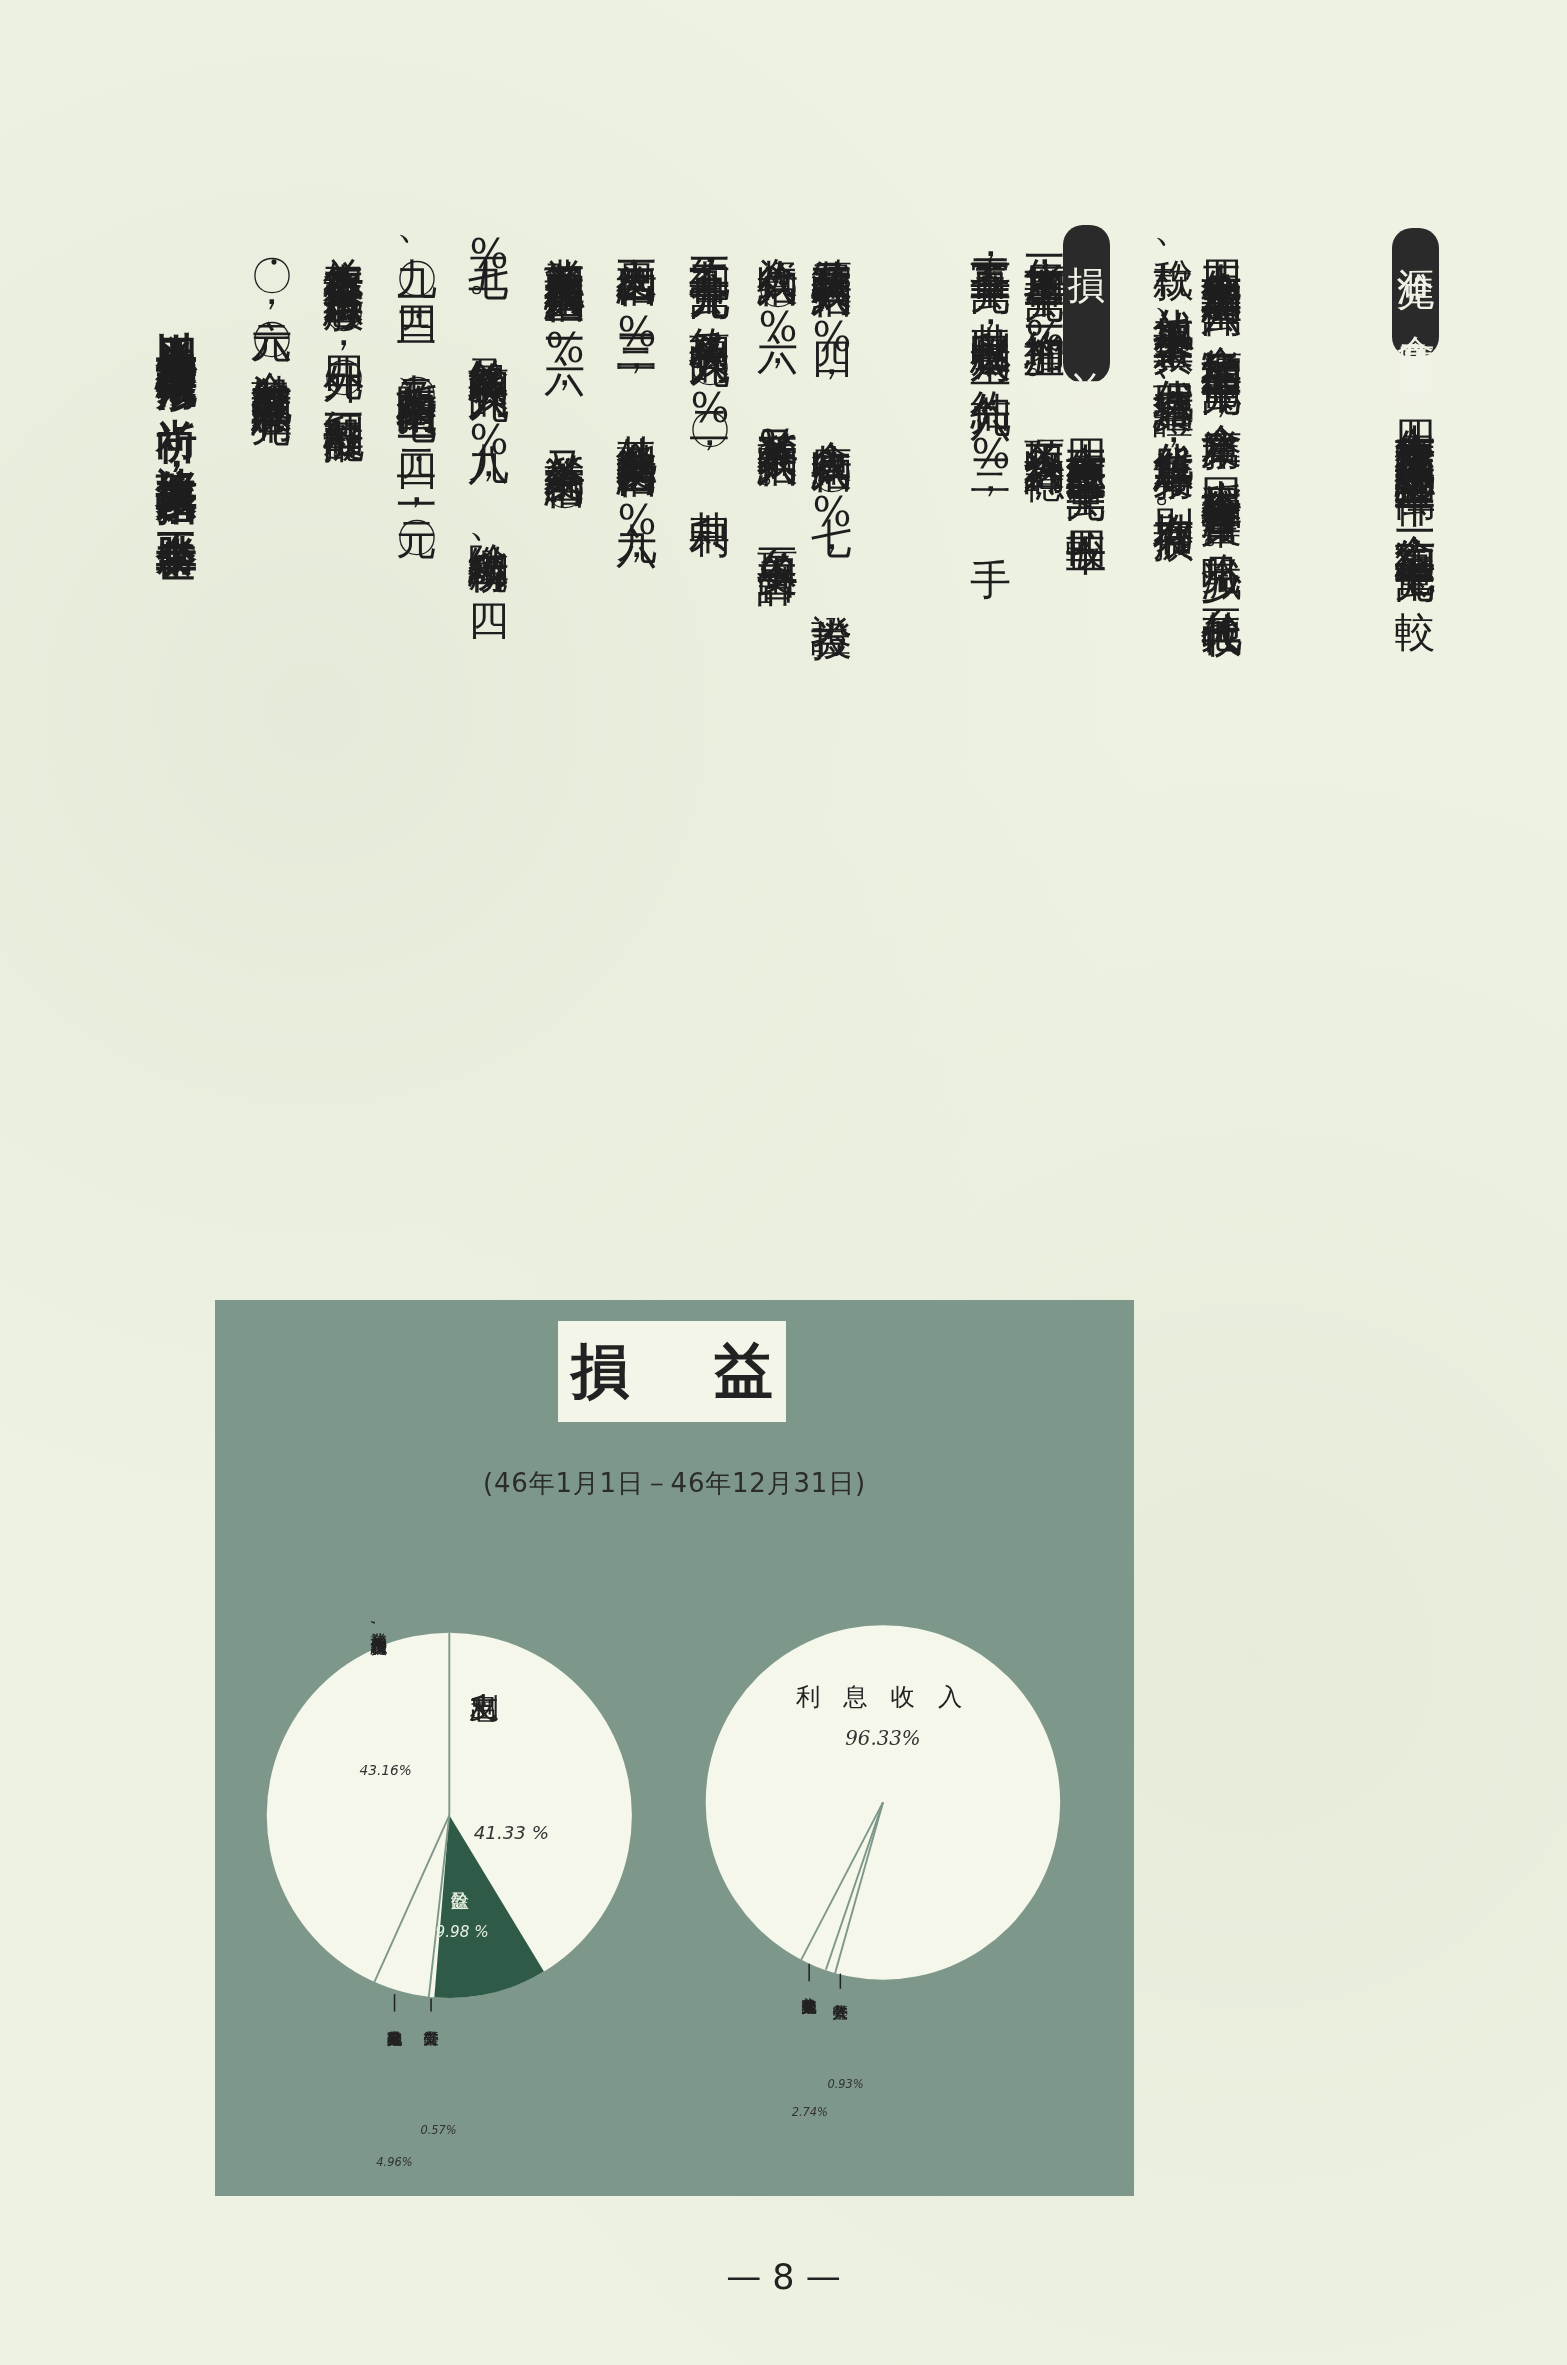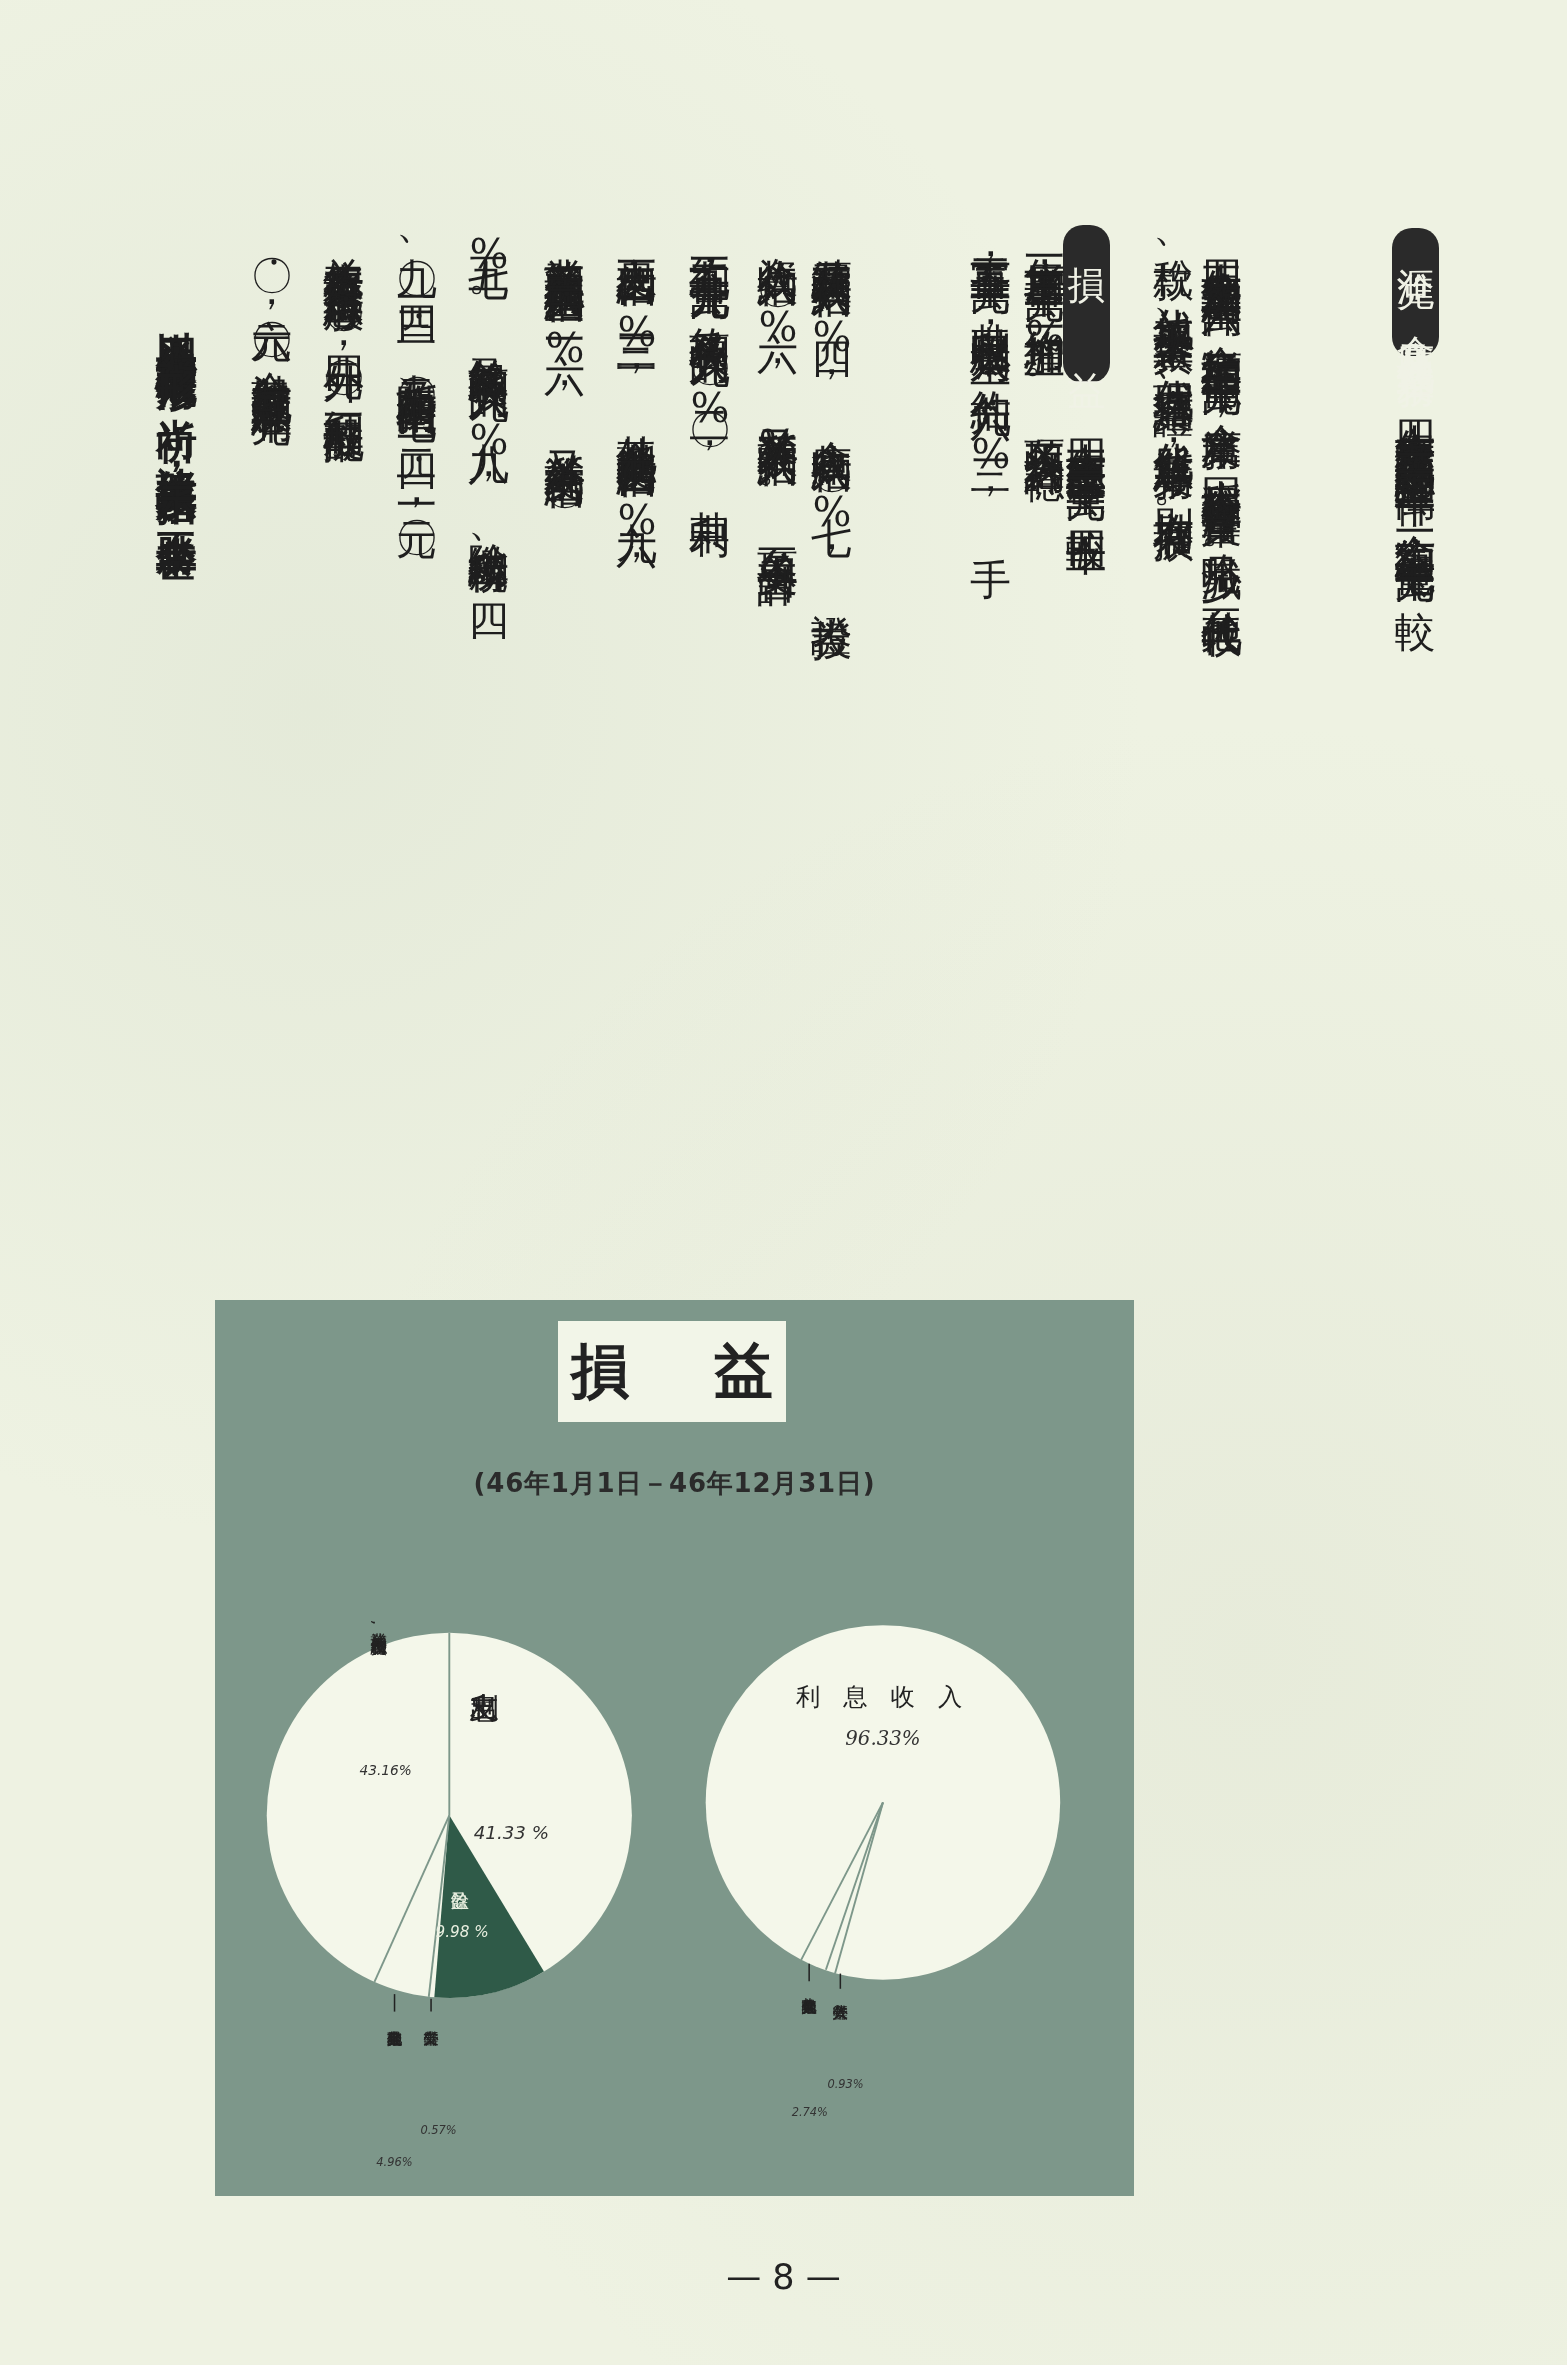--- a/index.html
+++ b/index.html
@@ -38,21 +38,21 @@
     background: #7d978a;
   }
   .title-wrap {
     position: absolute; left: 343px; top: 21px; width: 228px; height: 101px;
     background: #f2f5e8;
     display: flex; align-items: center; justify-content: center; gap: 84px;
     font-family: "DejaVu Sans", sans-serif; font-weight: bold; font-size: 59px; color: #222;
   }
   .date-range {
     position: absolute; left: 0; width: 100%; top: 166px; text-align: center;
-    font-family: "DejaVu Sans", sans-serif; font-weight: bold; font-size: 26px; color: #2b2b2b;
+    font-family: "DejaVu Sans", sans-serif; font-weight: normal; font-size: 26px; color: #2b2b2b;
     letter-spacing: 0.8px;
   }
   svg.pies { position: absolute; left: 0; top: 0; }
   .page-number {
     position: absolute; top: 2257px; left: 0; width: 100%; text-align: center;
     font-family: "DejaVu Sans", sans-serif; font-size: 35px; color: #222;
   }
 </style>
 </head>
 <body>

